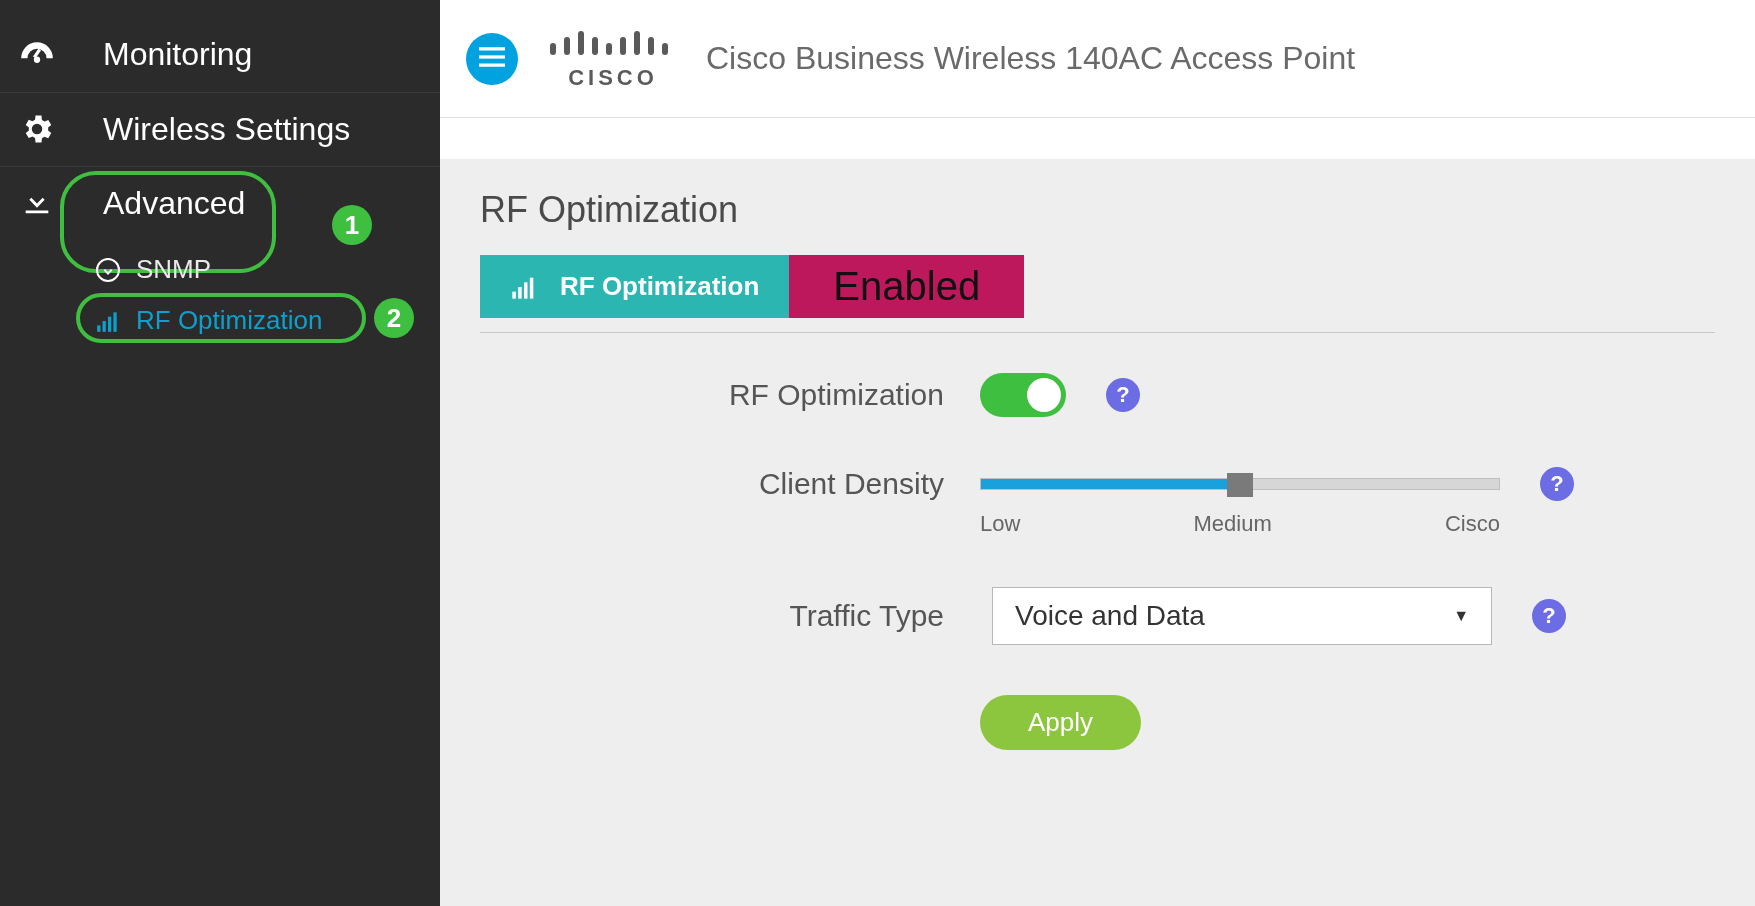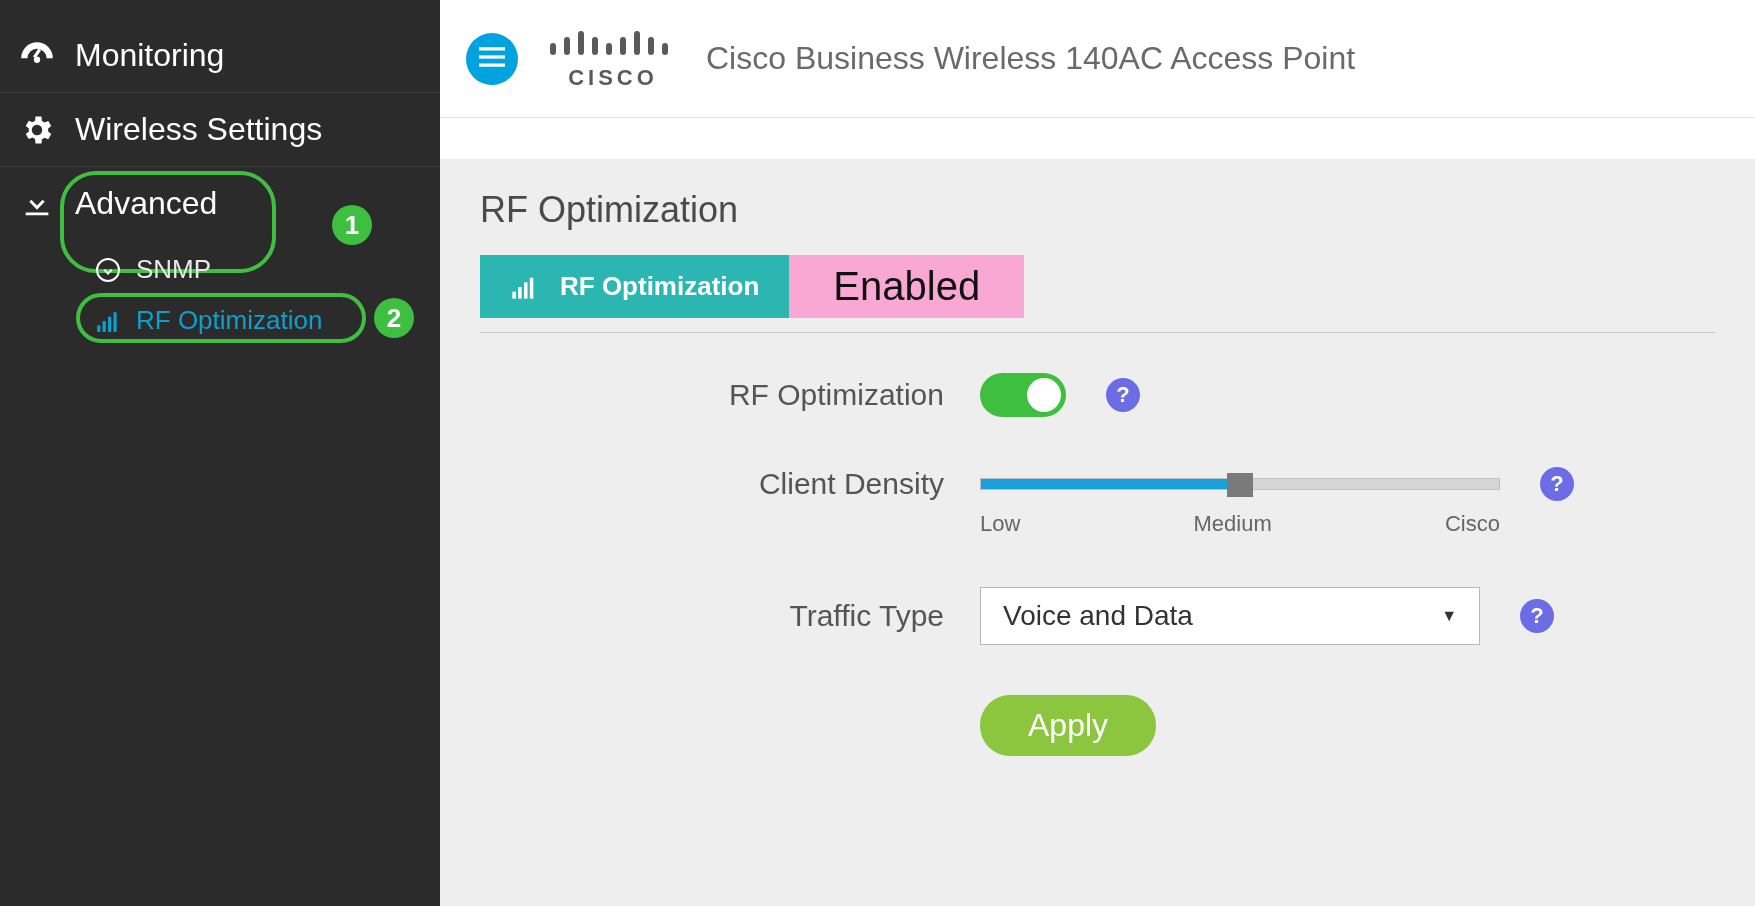--- a/index.html
+++ b/index.html
@@ -17,27 +17,28 @@
     
     .sidebar {
       width: 440px;
       background: #2b2b2b;
       color: #fff;
       flex-shrink: 0;
       padding-top: 18px;
     }
     .nav-item {
       display: flex;
-      align-items: center;
+      align-items: flex-start;
       padding: 18px 20px 18px 15px;
       font-size: 32px;
       color: #fff;
       border-bottom: 1px solid #3a3a3a;
       cursor: pointer;
       position: relative;
+      gap: 28px;
     }
     .nav-item .icon,
     .sub-item .icon {
       display: inline-flex;
       align-items: center;
       justify-content: center;
       width: 44px;
       margin-right: 16px;
       color: #fff;
     }
@@ -126,21 +127,21 @@
       display: flex;
       align-items: center;
       background: #2bb6b2;
       color: #fff;
       font-size: 26px;
       font-weight: 700;
       padding: 16px 30px;
     }
     .status-chip .icon { width: 34px; margin-right: 16px; display:inline-flex;}
     .status-value {
-      background: #f9a8d4;
+      background: #be185d;
       font-size: 40px;
       color: #111;
       padding: 8px 44px;
       display: flex;
       align-items: center;
     }
     .divider { border: none; border-top: 1px solid #c8c8c8; margin: 8px 0 40px 0; }
     
     .form-row {
       display: flex;
@@ -190,29 +191,29 @@
     }
     .slider-ticks {
       display: flex; justify-content: space-between;
       width: 520px; font-size: 22px; color: #666; margin-top: 10px;
     }
     
     .select {
       width: 500px; height: 58px; border: 1px solid #b8b8b8;
       background: #fff; display: flex; align-items: center;
       justify-content: space-between; padding: 0 22px;
-      font-size: 28px; color: #333; cursor: pointer;
+      font-size: 28px; color: #333; cursor: pointer; margin-left: 12px;
     }
     .select .caret { font-size: 16px; color: #333; }
     
     .apply-row { padding-left: 500px; }
     .apply-btn {
       background: #8cc63f; color: #fff;
       border: none; border-radius: 30px;
-      font-size: 32px; padding: 12px 48px; cursor: pointer;
+      font-size: 26px; padding: 12px 48px; cursor: pointer;
     }
   </style>
 </head>
 <body>
 
 <div class="app">
 
   <aside class="sidebar">
 
     <div class="nav-item">

